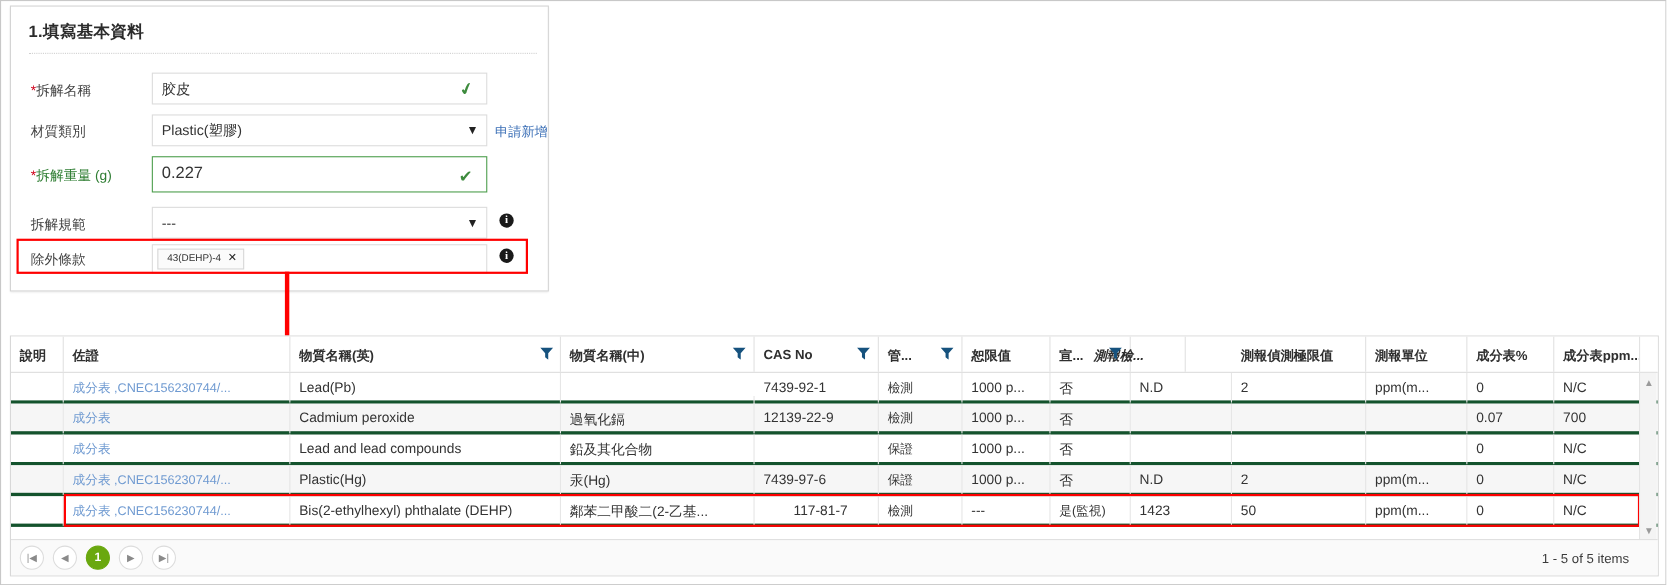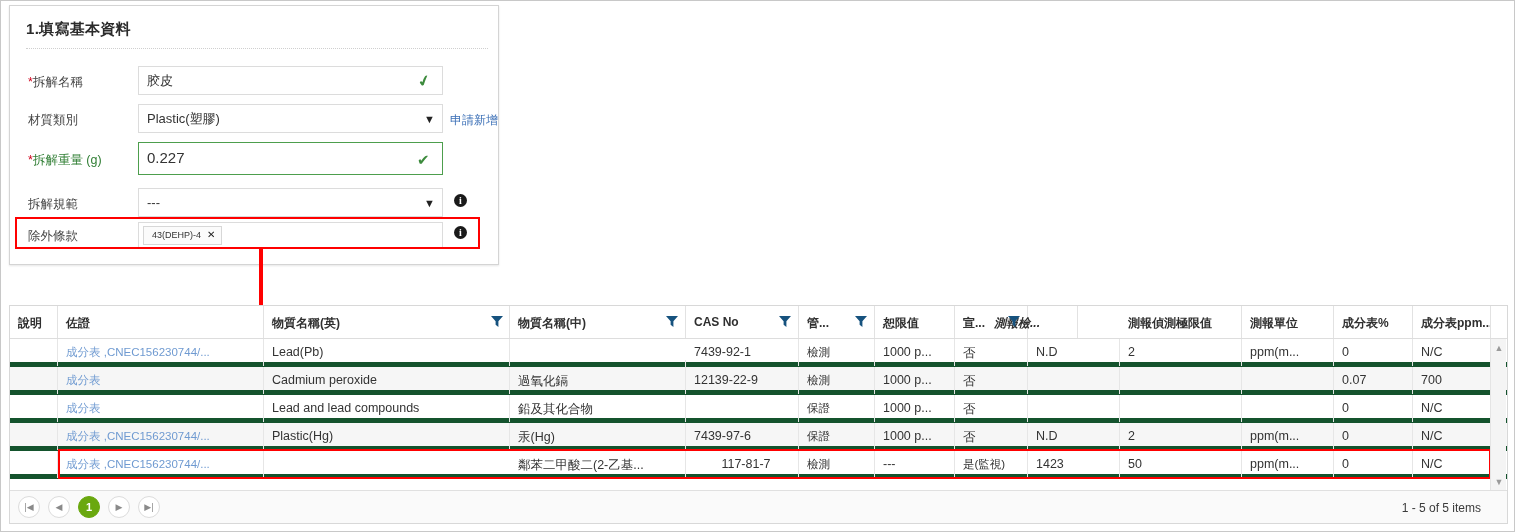--- a/index.html
+++ b/index.html
@@ -228,21 +228,21 @@
     top: 33px;
     width: 100%;
     height: 152px;
     overflow: hidden;
   }
   .grow {
     position: absolute;
     left: 0;
     width: 100%;
     height: 28px;
-    border-bottom: 5px solid #14532d;
+    border-bottom: 3px solid #14532d;
     box-sizing: border-box;
   }
   .grow.alt { background: #f6f6f6; }
   .gcell {
     position: absolute;
     top: 0;
     height: 27px;
     box-sizing: border-box;
     border-right: 1px solid #e6e6e6;
     font-size: 12.5px;
@@ -476,20 +476,21 @@
         <div class="gcell" style="left:1018px; width:92px;">N.D</div>
         <div class="gcell" style="left:1110px; width:122px;">2</div>
         <div class="gcell" style="left:1232px; width:92px;">ppm(m...</div>
         <div class="gcell" style="left:1324px; width:79px;">0</div>
         <div class="gcell" style="left:1403px; width:78px;">N/C</div>
       </div>
 
       <div class="grow" style="top:112px;">
         <div class="gcell" style="left:0px;   width:48px;"></div>
         <div class="gcell link small" style="left:48px; width:206px;">成分表 ,CNEC156230744/...</div>
+        <div class="gcell" style="left:254px; width:246px;">Bis(2-ethylhexyl) phthalate (DEHP)</div>
         <div class="gcell" style="left:500px; width:176px;">鄰苯二甲酸二(2-乙基...</div>
         <div class="gcell" style="left:676px; width:113px;text-align:center;">117-81-7</div>
         <div class="gcell small" style="left:789px; width:76px;">檢測</div>
         <div class="gcell" style="left:865px; width:80px;">---</div>
         <div class="gcell small" style="left:945px; width:73px;">是(監視)</div>
         <div class="gcell" style="left:1018px; width:92px;">1423</div>
         <div class="gcell" style="left:1110px; width:122px;">50</div>
         <div class="gcell" style="left:1232px; width:92px;">ppm(m...</div>
         <div class="gcell" style="left:1324px; width:79px;">0</div>
         <div class="gcell" style="left:1403px; width:78px;">N/C</div>

